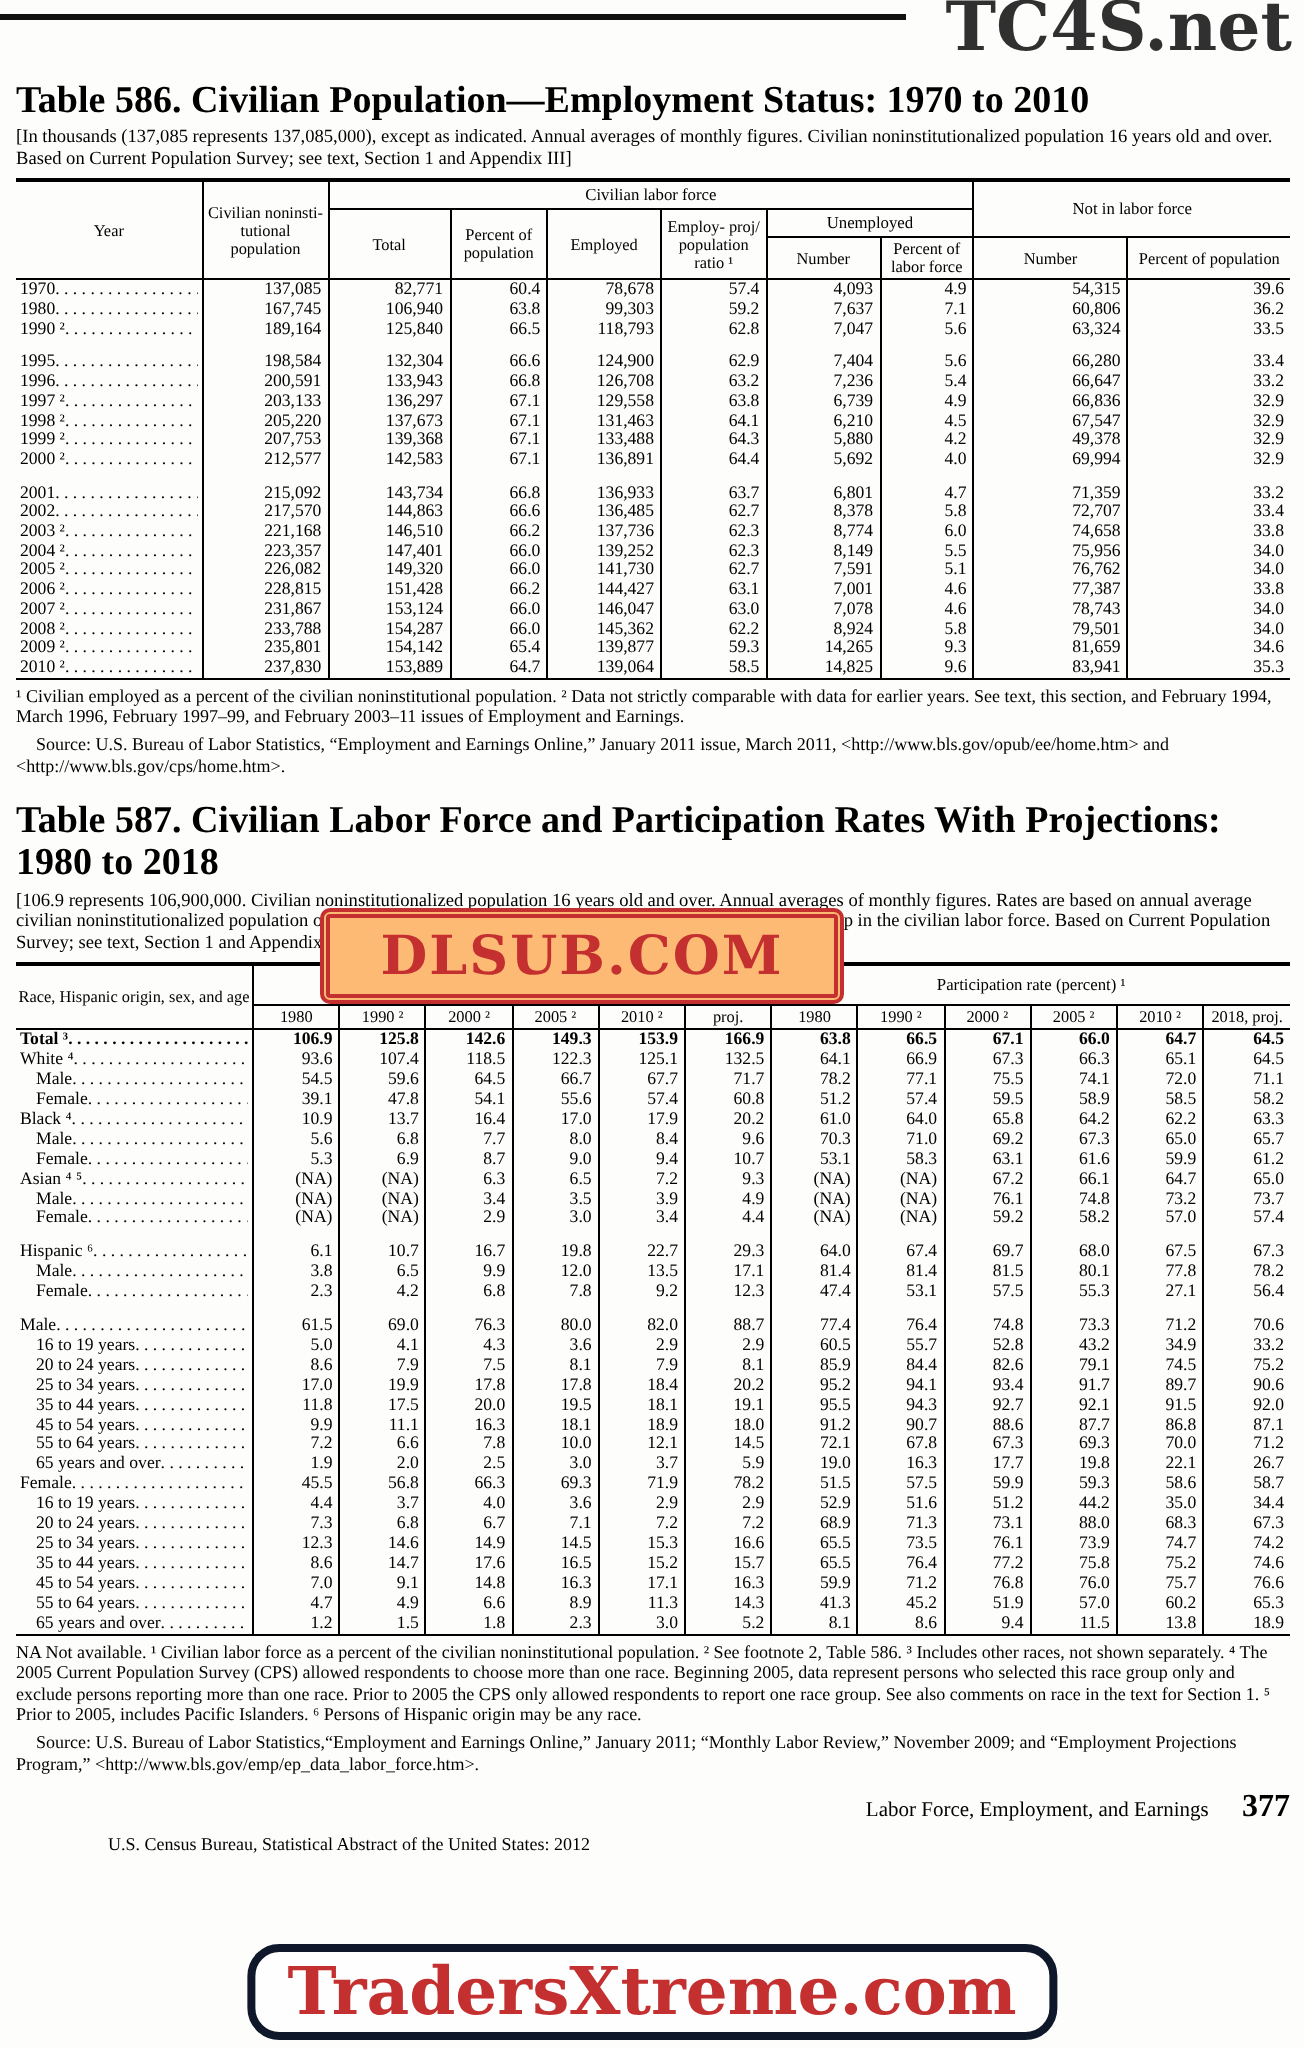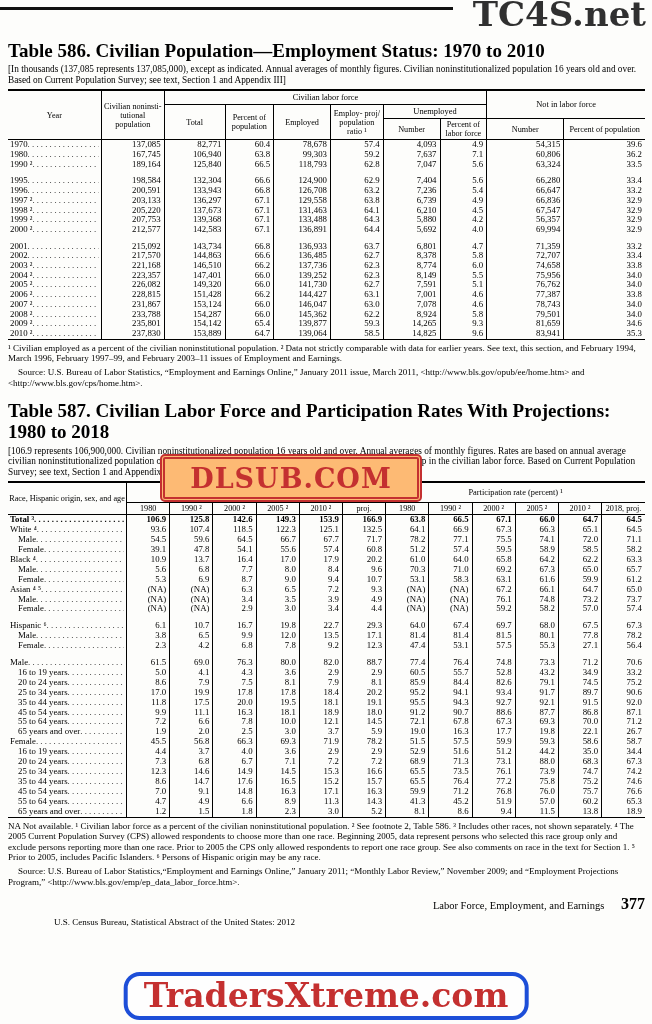--- a/index.html
+++ b/index.html
@@ -57,21 +57,21 @@
   .t587wrap { position: relative; }
   .stamp-dlsub {
     position: absolute; top: -27px; left: 152px; width: 262px; height: 48px;
     background: #fdba74; border: 5px double #c43030; border-radius: 5px;
     color: #c43030; font-family: "DejaVu Serif", serif; font-weight: bold;
     font-size: 27px; letter-spacing: 1px;
     display: flex; align-items: center; justify-content: center; z-index: 4;
   }
   .stamp-traders {
     position: absolute; left: 50%; bottom: 4px; transform: translateX(-50%);
-    border: 4px solid #1d4ed8; border-radius: 16px; padding: 0 16px;
+    border: 4px solid #0f172a; border-radius: 16px; padding: 0 16px;
     color: #c43030; font-family: "DejaVu Serif", serif; font-weight: bold;
     font-size: 33px; line-height: 40px; white-space: nowrap;
     background: rgba(255,255,255,0.65); z-index: 4;
   }
 
   .footer { margin-top: 8px; }
   .chapline { text-align: right; font-size: 10.5px; }
   .chapline .pageno { font-weight: bold; font-size: 16px; margin-left: 14px; }
   .imprint { font-size: 9px; margin: 4px 0 0 46px; }
 </style>
@@ -260,21 +260,21 @@
                 <span class="dots"></span>
               </div>
             </td>
             <td class="num">207,753</td>
             <td class="num">139,368</td>
             <td class="num">67.1</td>
             <td class="num">133,488</td>
             <td class="num">64.3</td>
             <td class="num">5,880</td>
             <td class="num">4.2</td>
-            <td class="num">56,357</td>
+            <td class="num">49,378</td>
             <td class="num">32.9</td>
           </tr>
           <tr>
             <td class="lbl">
               <div class="lw">
                 <span class="lt">2000 ²</span>
                 <span class="dots"></span>
               </div>
             </td>
             <td class="num">212,577</td>

